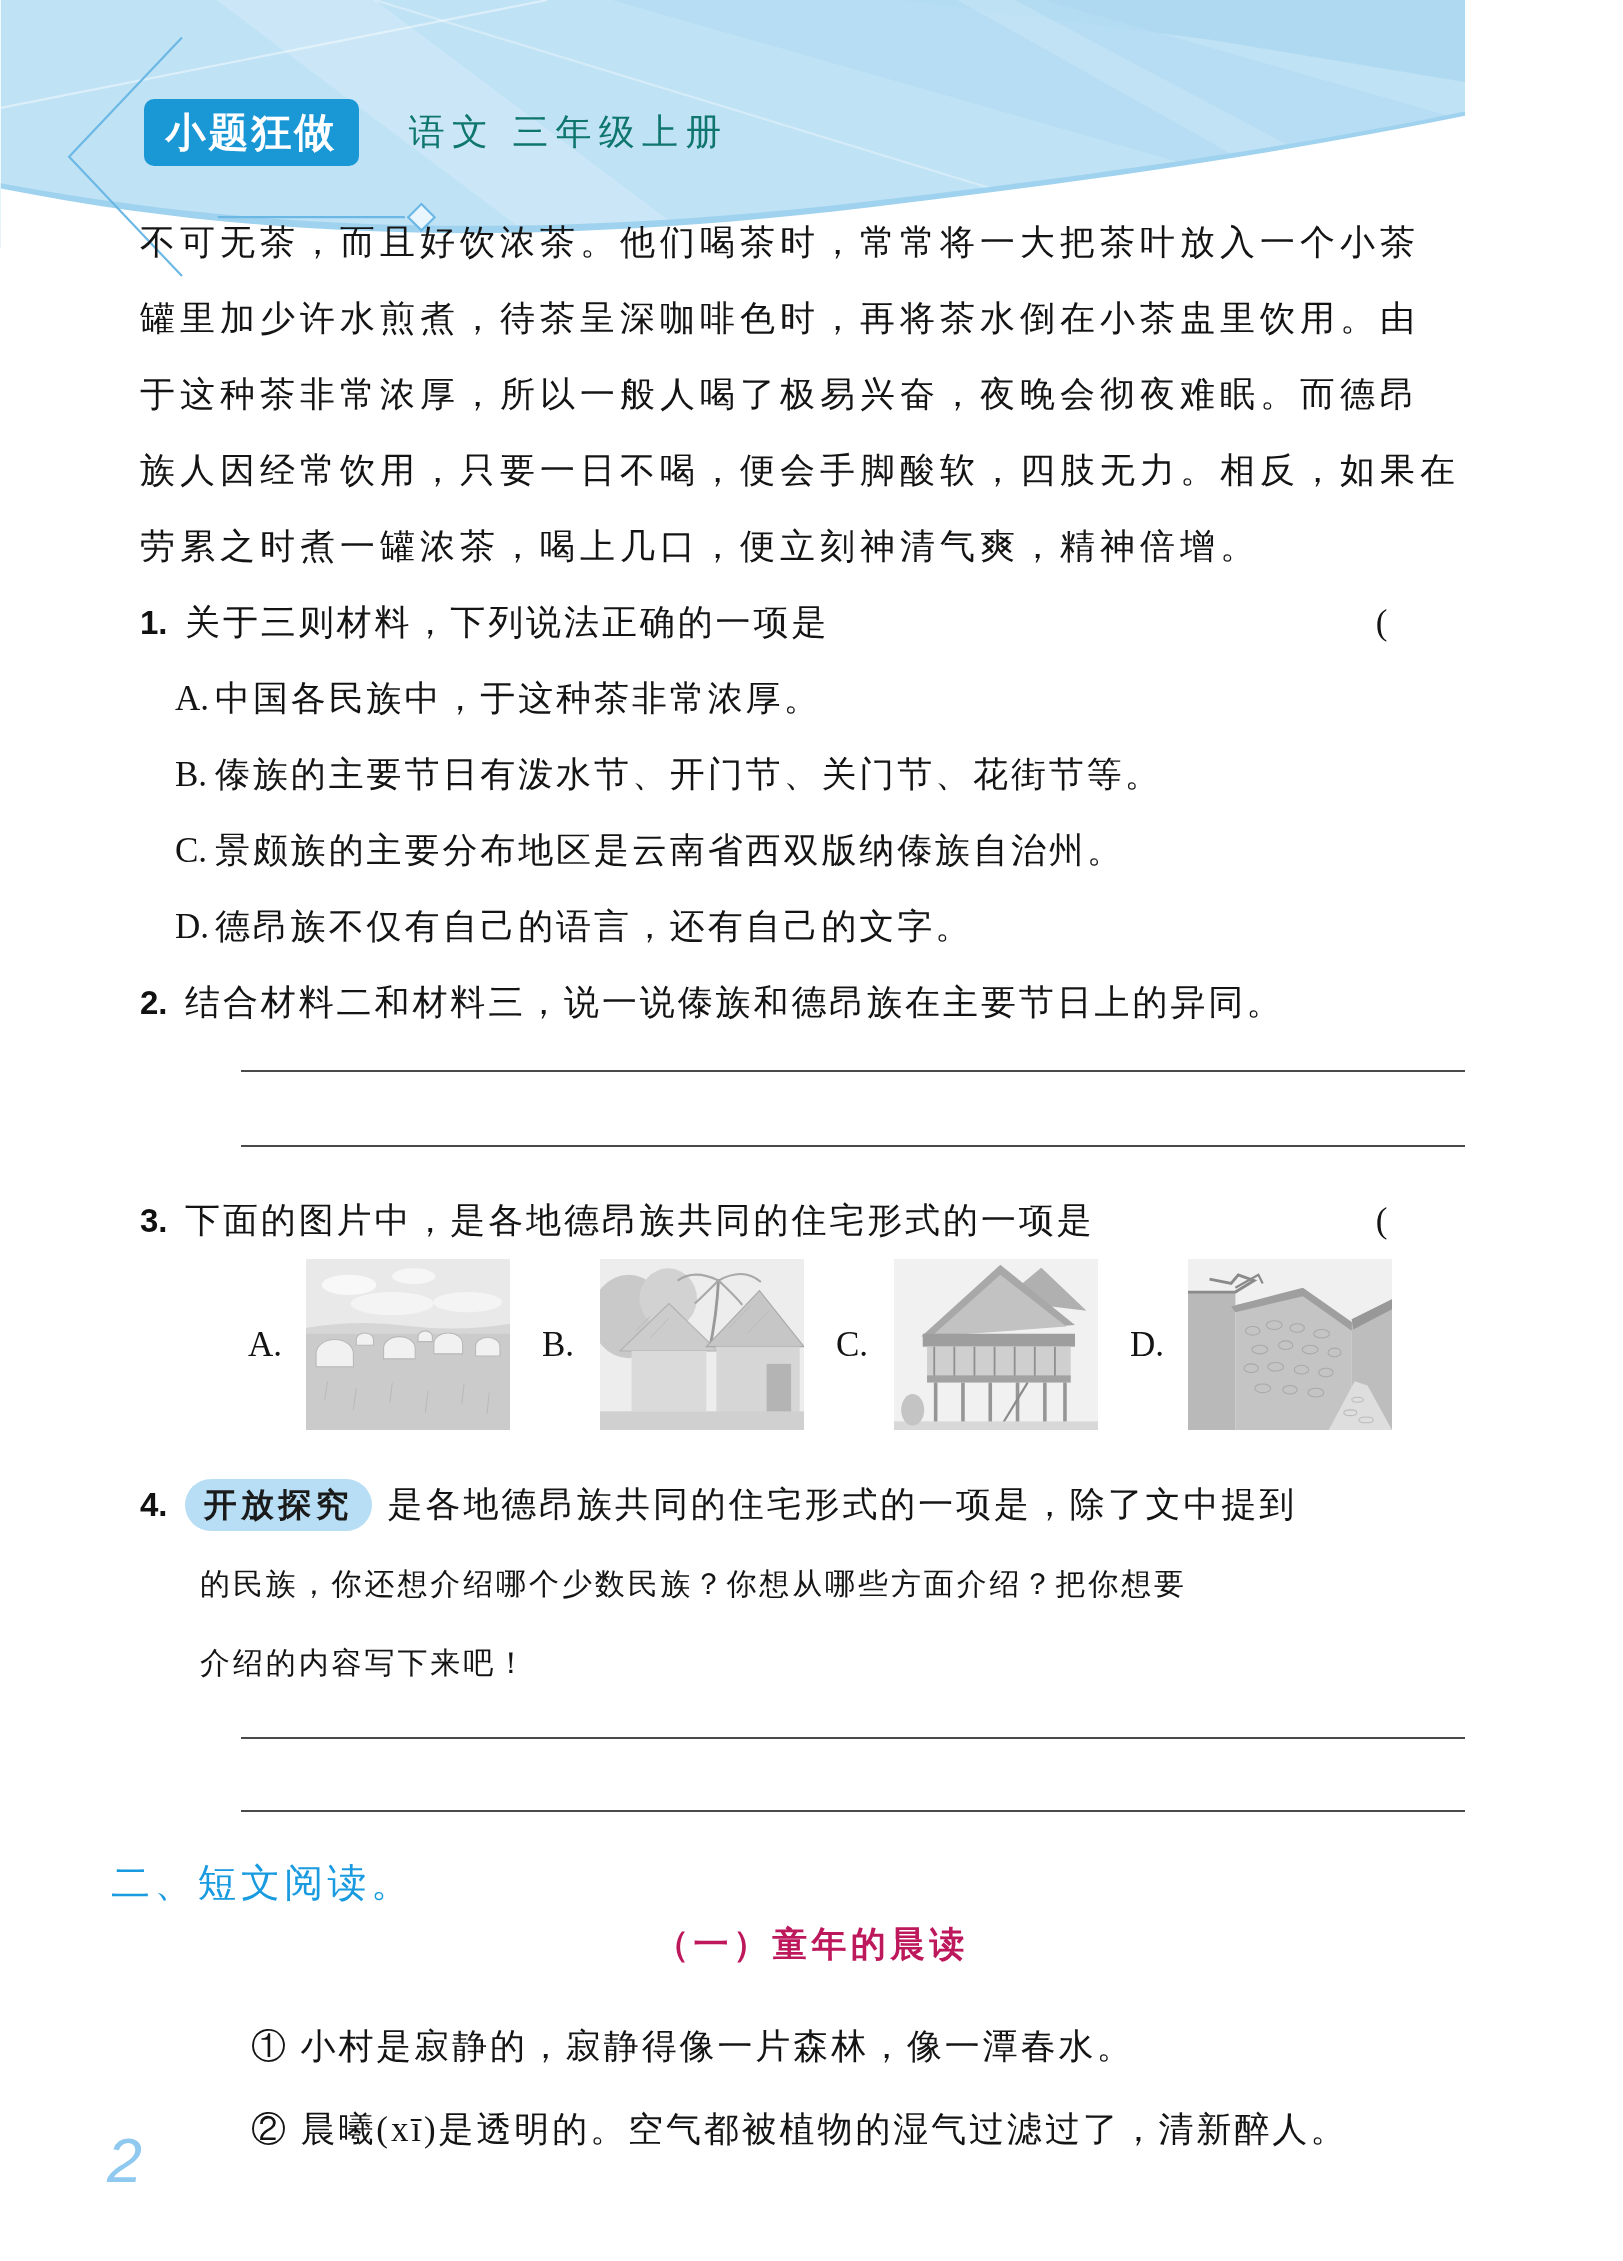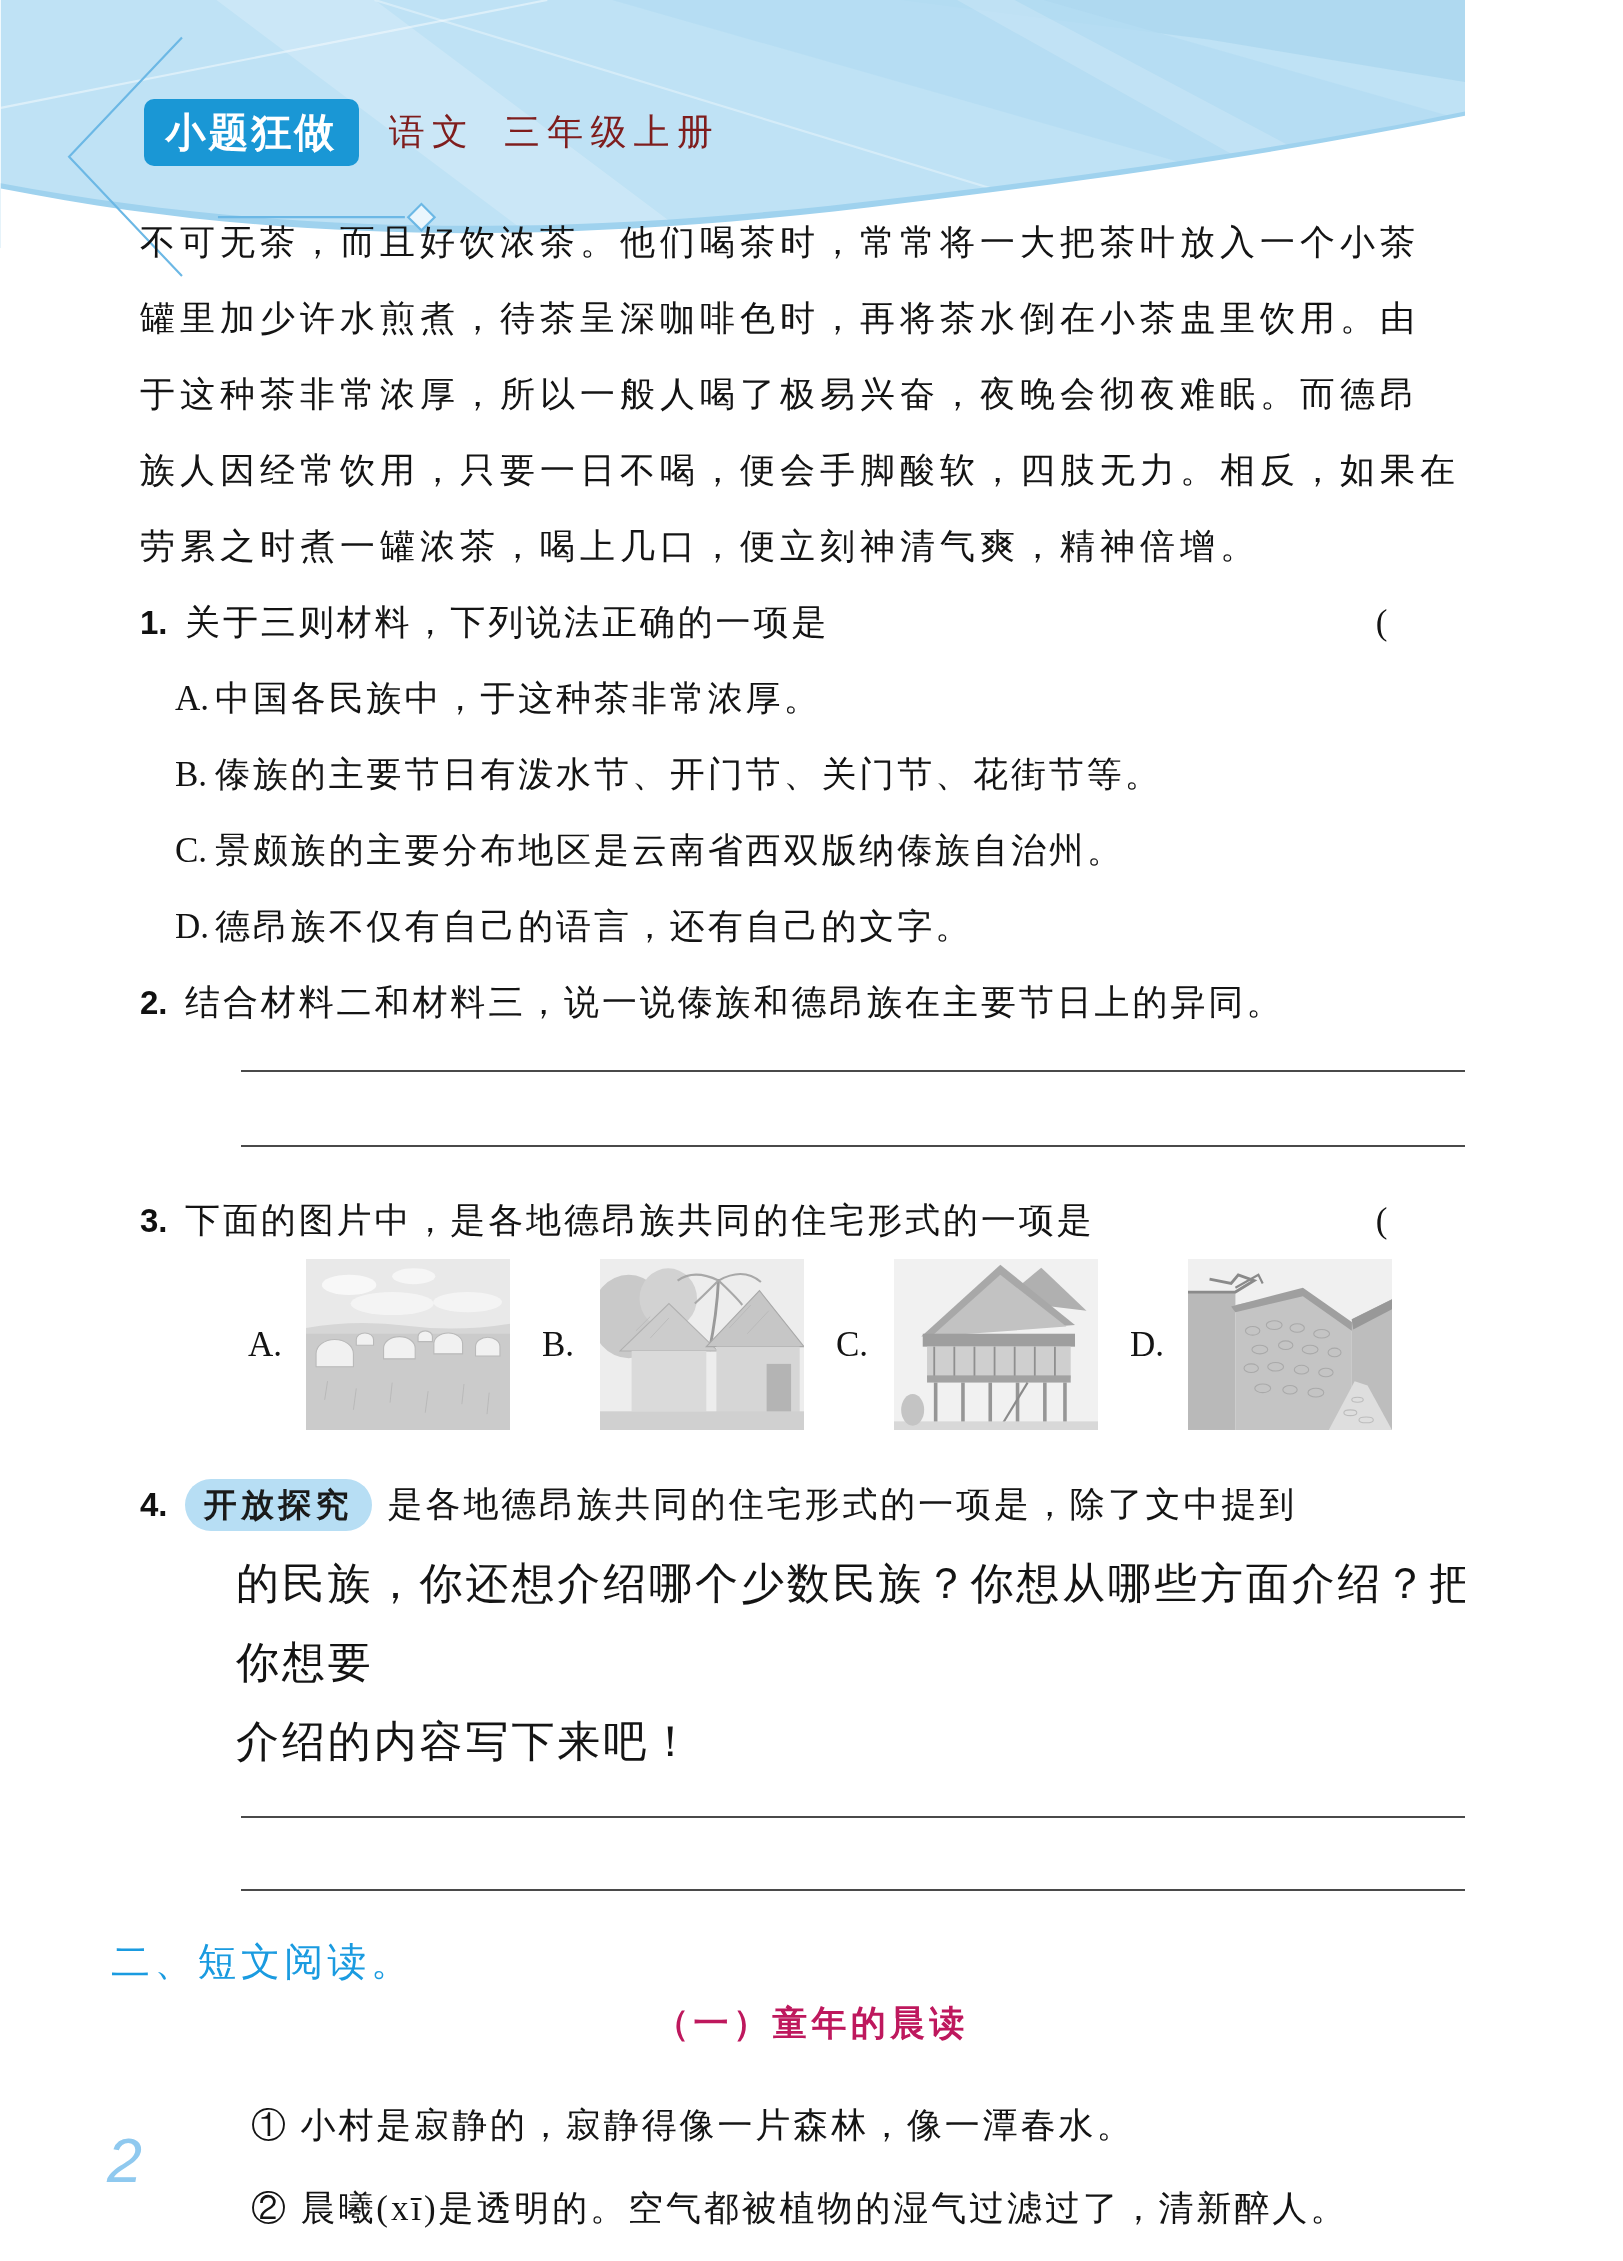--- a/index.html
+++ b/index.html
@@ -10,22 +10,22 @@
   }
   
   .header-art { position:absolute; top:0; left:0; width:1623px; height:302px; z-index:1; }
   .brand { position:absolute; top:99px; left:144px; z-index:3; display:flex; align-items:center; }
   .brand-badge {
     background:#1a97d5; color:#ffffff;
     font-family:"Liberation Sans", sans-serif; font-weight:bold;
     font-size:40px; letter-spacing:2.9px; padding:5.8px 21.6px; border-radius:10px;
   }
   .brand-title {
-    margin-left:30px; font-family:Liberation Mono, monospace;
-    font-size:36px; color:#7f1d1d; letter-spacing:7.2px;
+    margin-left:50px; font-family:Liberation Sans, sans-serif;
+    font-size:36px; color:#0f766e; letter-spacing:7.2px;
   }
   
   .content {
     position:absolute; top:0; left:0; width:1623px; box-sizing:border-box;
     padding:205px 140px 0 140px; z-index:2;
   }
   .passage p { margin:0; font-size:35px; line-height:76px; letter-spacing:5px; }
   .question { display:flex; align-items:baseline; font-size:35px; line-height:76px; }
   .q-num {
     width:45px; flex:none; font-family:"Liberation Sans", sans-serif;
@@ -50,21 +50,21 @@
   .opt-img svg { display:block; width:204px; height:171px; }
   
   .q4-block { margin-top:35px; }
   .q4-line1 { display:flex; align-items:center; font-size:35px; line-height:79px; height:79px; }
   .explore-badge {
     background:#b7def4; color:#1a1a1a; border-radius:26px;
     font-family:"Liberation Sans", sans-serif; font-weight:bold;
     font-size:33px; letter-spacing:4.3px; line-height:52px; padding:0 18.7px; flex:none;
   }
   .q4-line1-text { margin-left:16px; letter-spacing:2.9px; }
-  .q4-cont { margin-left:96px; font-size:43px; line-height:79px; letter-spacing:2.9px; }
+  .q4-cont { margin-left:60px; font-size:30px; line-height:79px; letter-spacing:2.9px; }
   
   .sec-heading {
     margin:46px 0 0 -29px; font-family:"Liberation Sans", sans-serif;
     font-weight:normal; font-size:39px; color:#1a9be0; letter-spacing:4.3px; line-height:50px;
   }
   .sec-subtitle {
     margin-top:14.4px; text-align:center; font-family:"Liberation Sans", sans-serif;
     font-weight:bold; font-size:35px; color:#be185d; letter-spacing:4.3px; line-height:43px;
   }
   .sec-para { margin:0 0 0 111px; font-size:35px; line-height:83px; letter-spacing:2.9px; }

